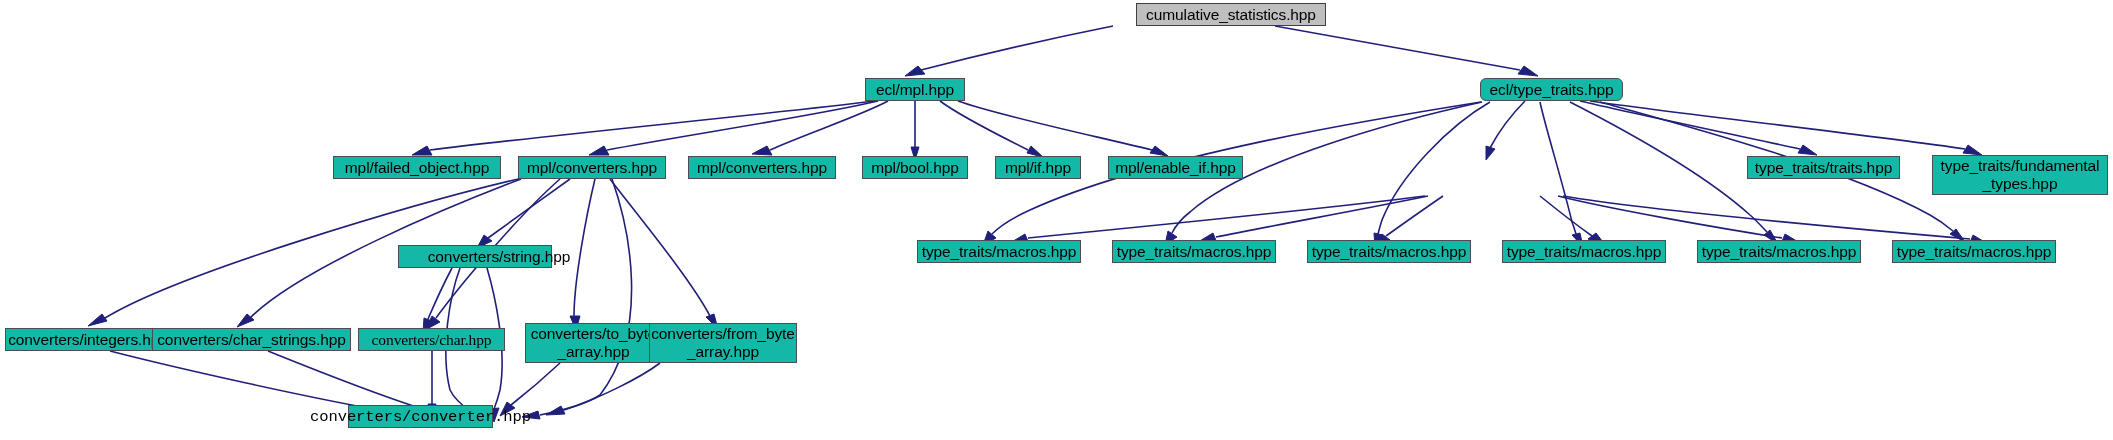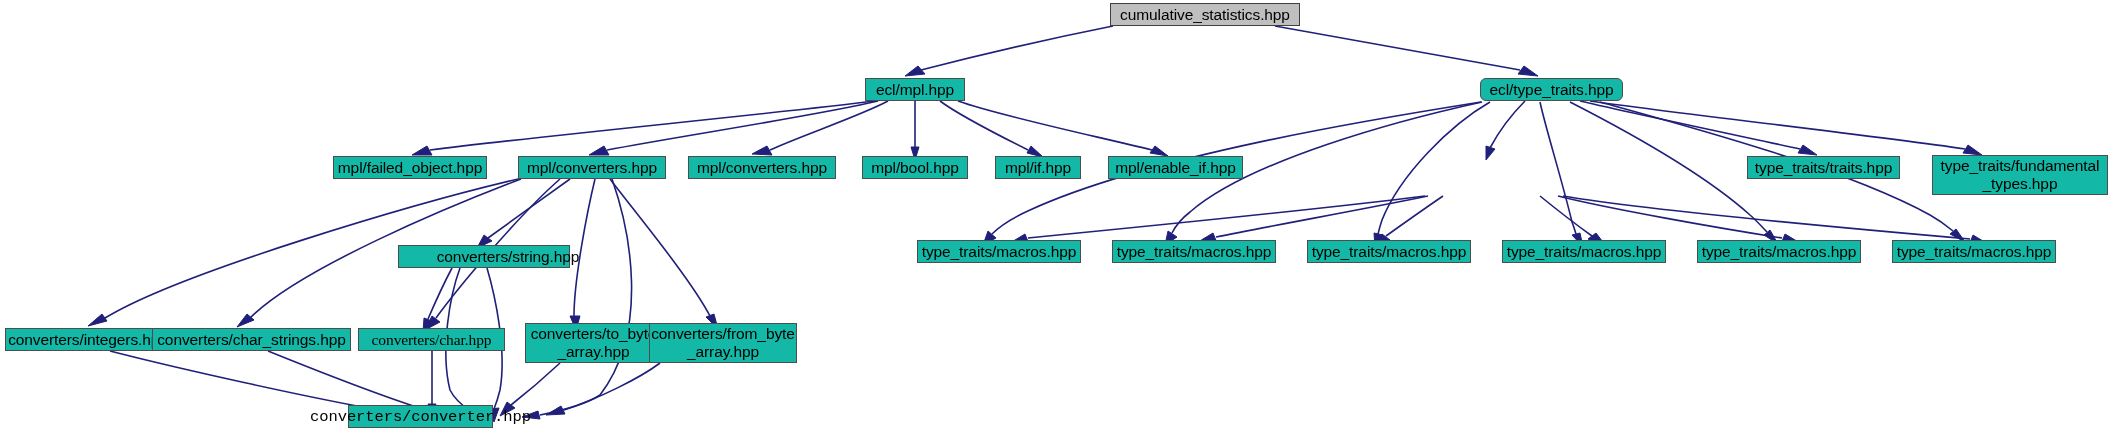--- a/index.html
+++ b/index.html
@@ -46,20 +46,21 @@
     display: flex;
     align-items: center;
     justify-content: center;
     text-align: center;
     white-space: pre-line;
     letter-spacing: -0.1px;
   }
   .node-box.root {
     background: #bfbfbf;
     border-color: #404040;
+    margin-left: 26px;
   }
 </style>
 </head>
 <body>
 
 <div id="graph-root" style="width: 2113px; height: 440px; background: rgb(255, 255, 255);">
   <svg class="graph-canvas" viewBox="0 0 2113 440" xmlns="http://www.w3.org/2000/svg">
       <path class="edge-path" d="M1113,26 C1053,38 975,56 921,70"></path>
       <path class="edge-arrow" d="M918,66 L905,76 L925,74 Z"></path>
       <path class="edge-path" d="M1275,26 C1345,38 1450,58 1520,70"></path>
@@ -133,30 +134,30 @@
       <path class="edge-path" d="M432,351 C432,366 432,388 432,404"></path>
       <path class="edge-arrow" d="M428,404 L432,418 L436,404 Z"></path>
       <path class="edge-path" d="M560,363 C545,377 525,394 511,405"></path>
       <path class="edge-arrow" d="M507,402 L500,416 L515,408 Z"></path>
       <path class="edge-path" d="M660,363 C640,378 600,398 564,410"></path>
       <path class="edge-arrow" d="M561,406 L546,415 L565,414 Z"></path>
     </svg>
 <div class="node-box root" style="left: 1110px; top: 3px; width: 190px; height: 23px;">cumulative_statistics.hpp</div>
     <div class="node-box" style="left: 865px; top: 78px; width: 100px; height: 23px;">ecl/mpl.hpp</div>
     <div class="node-box" style="left: 1480px; top: 78px; width: 143px; height: 23px; border-radius: 6px;">ecl/type_traits.hpp</div>
-    <div class="node-box" style="left: 333px; top: 156px; width: 154px; height: 23px;">mpl/failed_object.hpp</div>
+    <div class="node-box" style="left: 333px; top: 156px; width: 168px; height: 23px;">mpl/failed_object.hpp</div>
     <div class="node-box" style="left: 518px; top: 156px; width: 148px; height: 23px;">mpl/converters.hpp</div>
     <div class="node-box" style="left: 688px; top: 156px; width: 148px; height: 23px;">mpl/converters.hpp</div>
     <div class="node-box" style="left: 862px; top: 156px; width: 106px; height: 23px;">mpl/bool.hpp</div>
     <div class="node-box" style="left: 995px; top: 156px; width: 86px; height: 23px;">mpl/if.hpp</div>
     <div class="node-box" style="left: 1108px; top: 156px; width: 135px; height: 23px; text-align: right;">mpl/enable_if.hpp</div>
     <div class="node-box" style="left: 1747px; top: 156px; width: 153px; height: 23px;">type_traits/traits.hpp</div>
     <div class="node-box" style="left: 1932px; top: 155px; width: 176px; height: 40px;">type_traits/fundamental
 _types.hpp</div>
-    <div class="node-box" style="left: 398px; top: 245px; width: 172px; height: 23px; padding-left: 48px;">converters/string.hpp</div>
+    <div class="node-box" style="left: 398px; top: 245px; width: 154px; height: 23px; padding-left: 48px;">converters/string.hpp</div>
     <div class="node-box" style="left: 917px; top: 240px; width: 164px; height: 23px;">type_traits/macros.hpp</div>
     <div class="node-box" style="left: 1112px; top: 240px; width: 164px; height: 23px;">type_traits/macros.hpp</div>
     <div class="node-box" style="left: 1307px; top: 240px; width: 164px; height: 23px;">type_traits/macros.hpp</div>
     <div class="node-box" style="left: 1502px; top: 240px; width: 164px; height: 23px;">type_traits/macros.hpp</div>
     <div class="node-box" style="left: 1697px; top: 240px; width: 164px; height: 23px;">type_traits/macros.hpp</div>
     <div class="node-box" style="left: 1892px; top: 240px; width: 164px; height: 23px;">type_traits/macros.hpp</div>
     <div class="node-box" style="left: 5px; top: 328px; width: 166px; height: 23px;">converters/integers.hpp</div>
     <div class="node-box" style="left: 152px; top: 328px; width: 199px; height: 23px;">converters/char_strings.hpp</div>
     <div class="node-box" style="left: 358px; top: 328px; width: 147px; height: 23px; font-family: Liberation Serif, serif;">converters/char.hpp</div>
     <div class="node-box" style="left: 525px; top: 323px; width: 137px; height: 40px;">converters/to_byte

